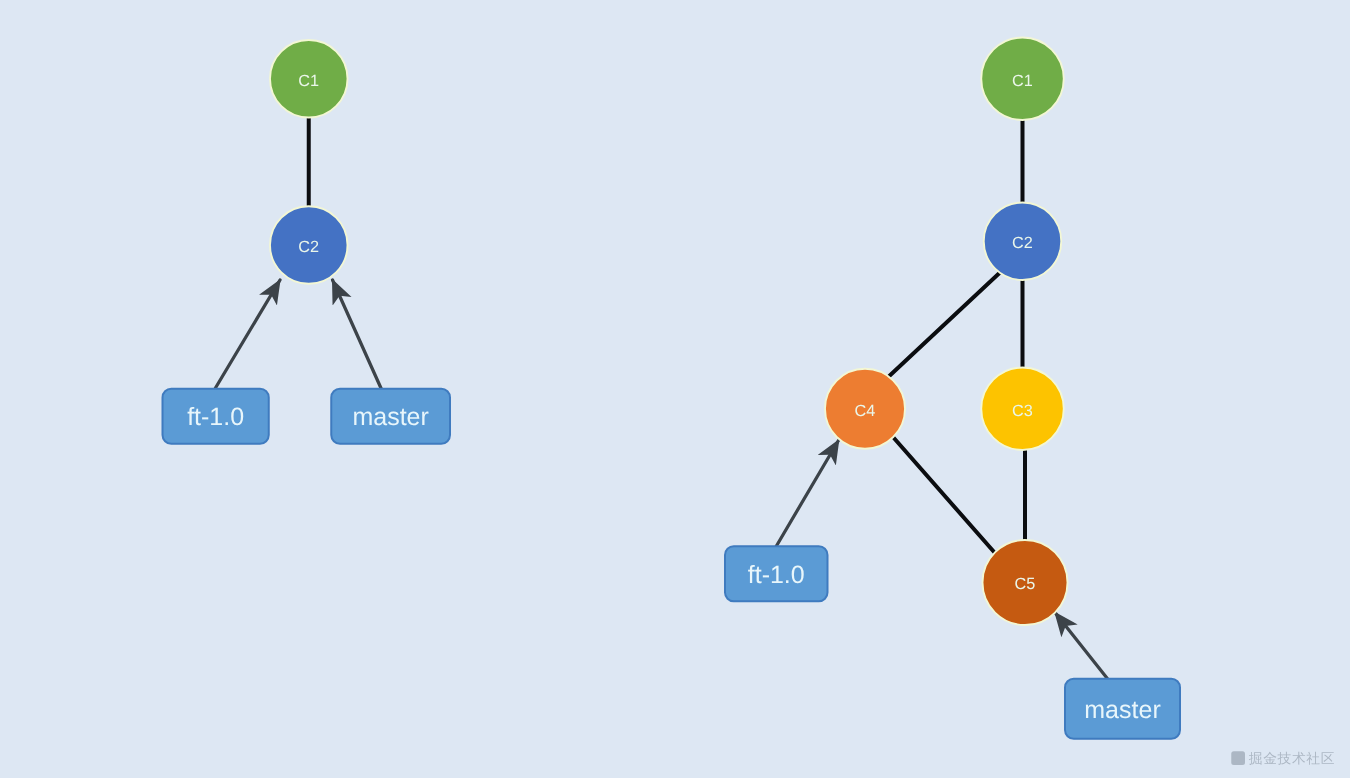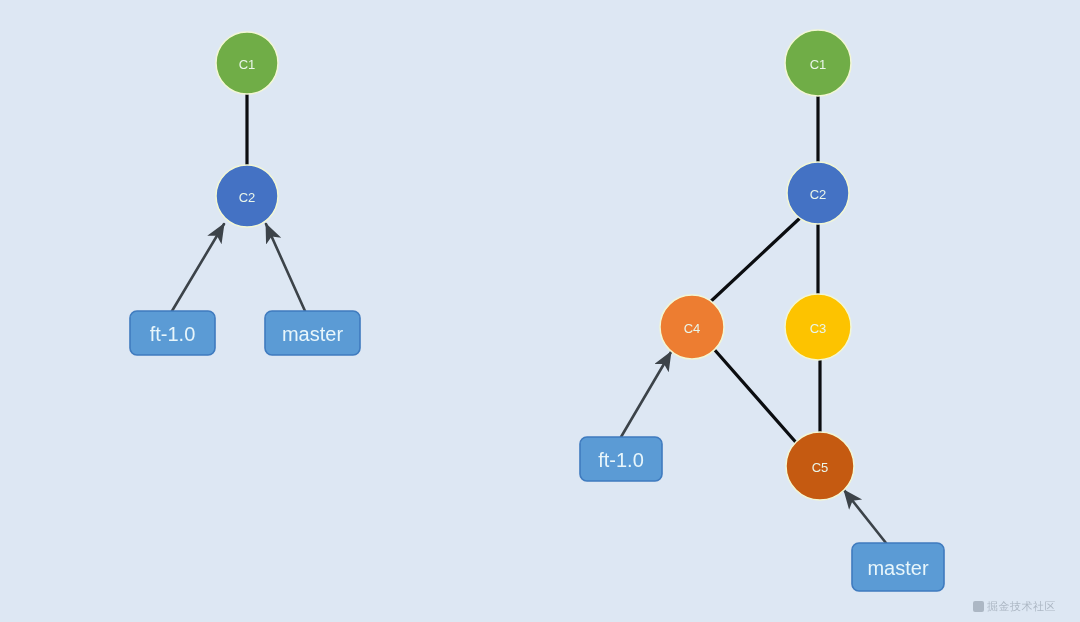--- a/index.html
+++ b/index.html
@@ -58,21 +58,21 @@
   }
   .ref-box-text {
     font-family: "Liberation Sans", sans-serif;
     font-size: 20px;
     fill: #e8f6fb;
     text-anchor: middle;
     dominant-baseline: central;
   }
   .watermark {
     position: absolute;
-    right: 24px;
+    right: 12px;
     bottom: 8px;
     display: flex;
     align-items: center;
     gap: 3px;
     opacity: 0.42;
     user-select: none;
   }
   .watermark .wm-logo {
     width: 11px;
     height: 11px;

